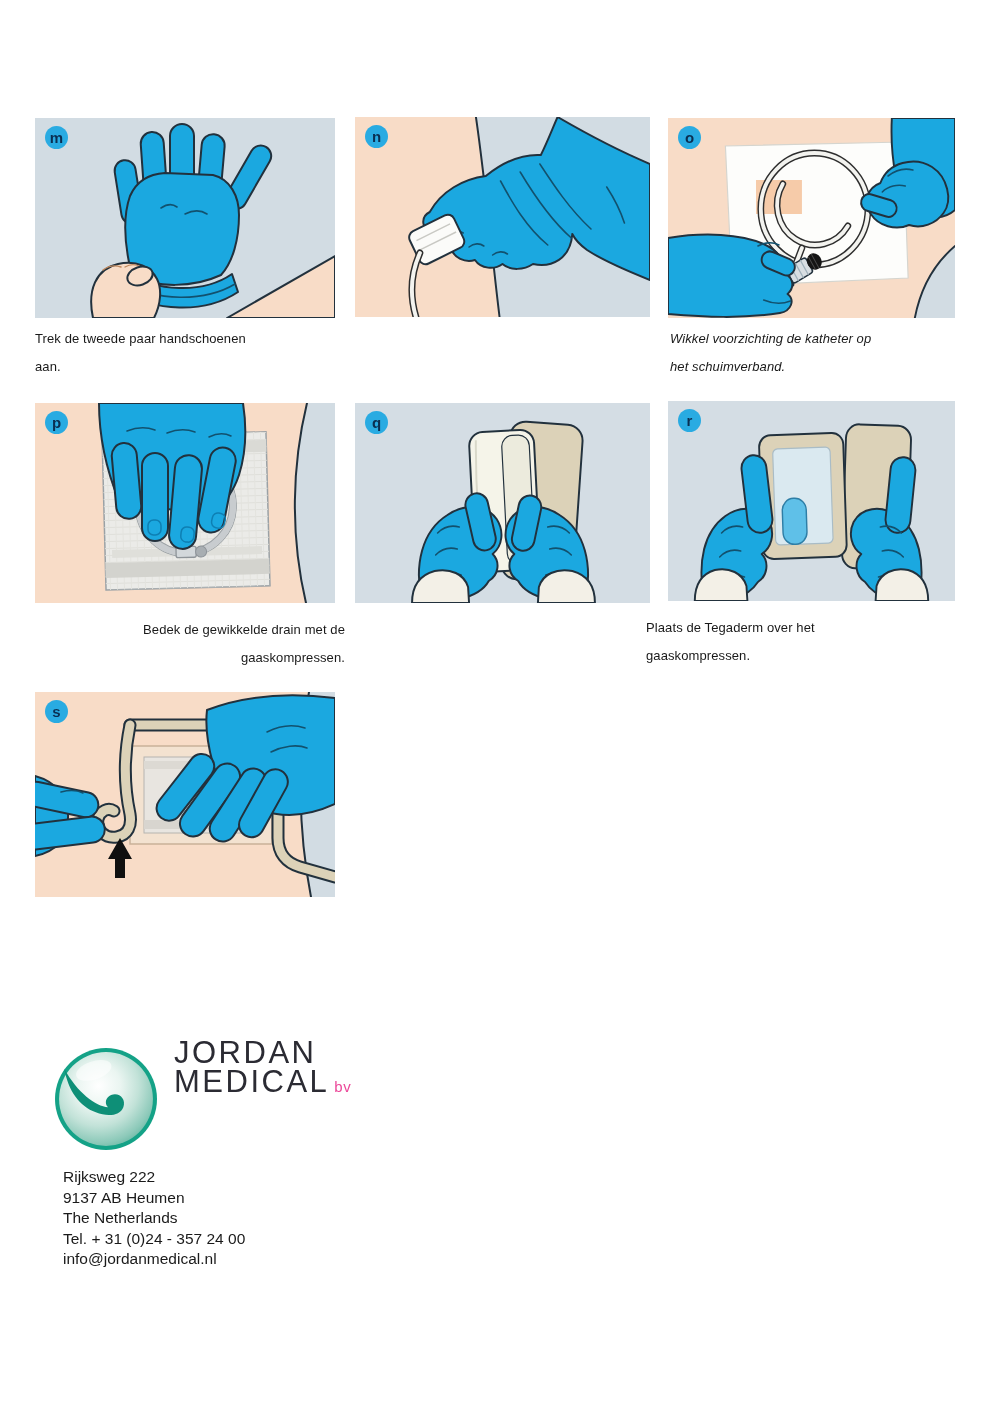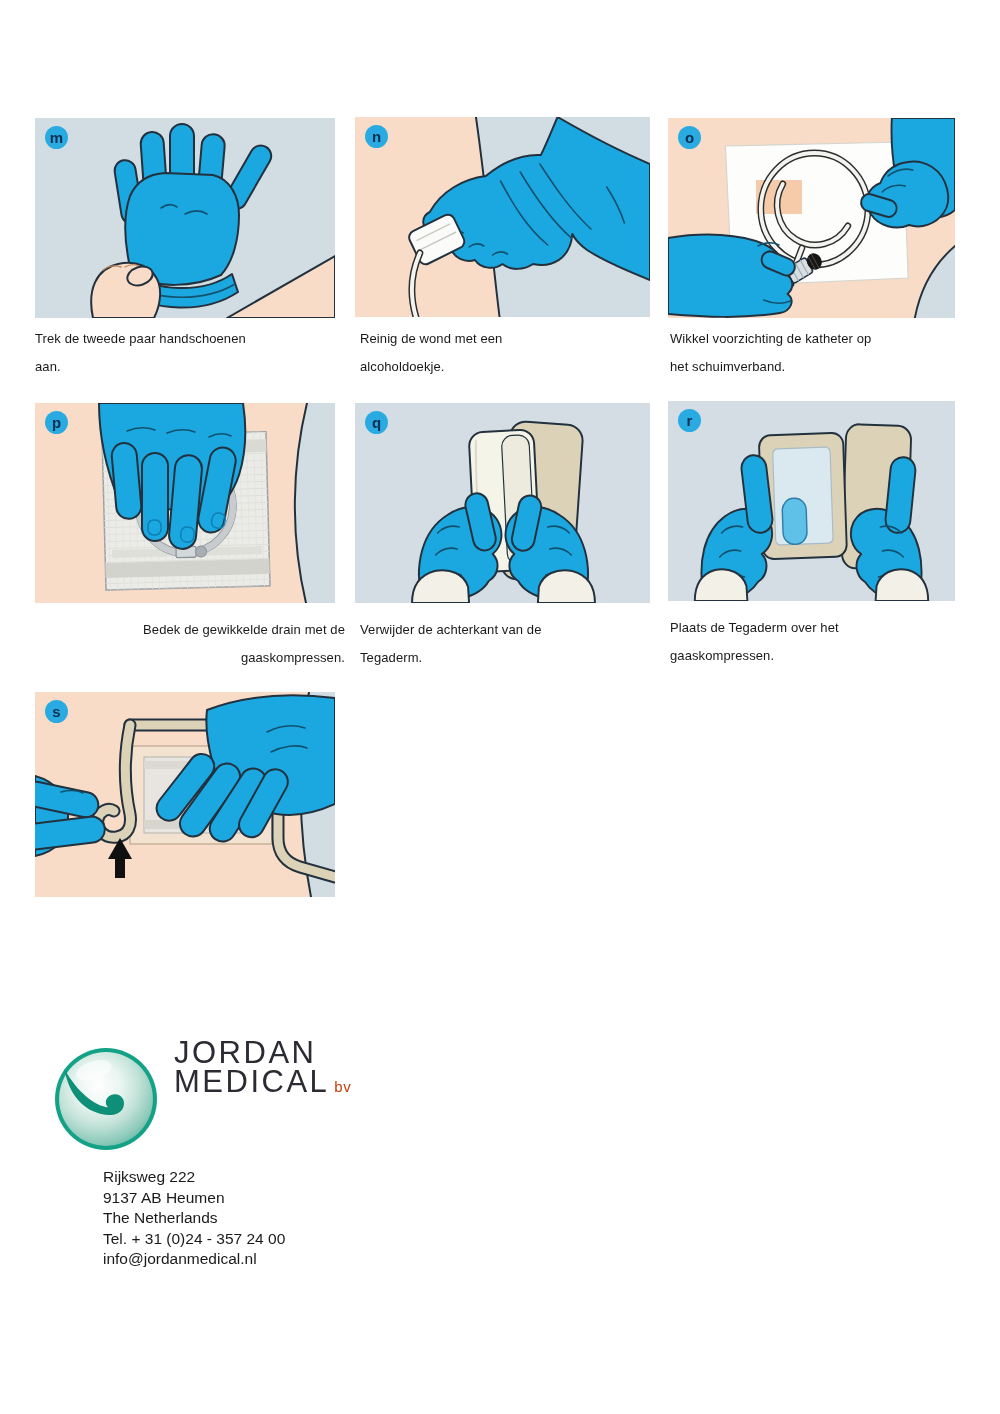--- a/index.html
+++ b/index.html
@@ -20,32 +20,32 @@
     position:absolute;left:10px;top:8px;width:23px;height:23px;border-radius:50%;
     background:#29ABE2;color:#0A2F52;font-size:15px;font-weight:600;
     display:flex;align-items:center;justify-content:center;line-height:23px;
   }
   .caption{
     position:absolute;margin:0;color:#191919;font-size:13px;line-height:28px;
     white-space:pre-line;letter-spacing:0.1px;
   }
   .cap-m{left:35px;top:325px;width:310px;}
   .cap-n{left:360px;top:325px;width:290px;}
-  .cap-o{left:670px;top:325px;width:300px;}
+  .cap-o{left:670px;top:325px;width:300px;font-style:italic;}
   .cap-p{left:35px;top:616px;width:310px;text-align:right;}
   .cap-q{left:360px;top:616px;width:290px;}
-  .cap-r{left:670px;top:614px;width:290px;}
+  .cap-r{left:646px;top:614px;width:290px;}
   .cap-s{left:35px;top:906px;width:310px;}
   
   .logo-sphere{position:absolute;left:55px;top:1048px;width:102px;height:102px;}
   .logo-text{position:absolute;left:174px;top:1038px;color:#2B2B33;}
   .logo-line{font-size:31px;line-height:29px;letter-spacing:2.5px;font-weight:400;}
-  .bv{font-size:15px;color:#c2410c;letter-spacing:0.5px;margin-left:5px;}
+  .bv{font-size:15px;color:#ec4899;letter-spacing:0.5px;margin-left:5px;}
   .address{position:absolute;left:63px;top:1167px;font-style:normal;
-    color:#1a1a1a;font-size:15.5px;line-height:20.5px;margin-left:40px;}
+    color:#1a1a1a;font-size:15.5px;line-height:20.5px;}
   
   .gv{fill:#1BA8E0;stroke:#22313D;stroke-width:2;stroke-linejoin:round;stroke-linecap:round;}
   .skinF{fill:#F8DCC7;}
   .skinO{fill:#F8DCC7;stroke:#22313D;stroke-width:2;stroke-linejoin:round;}
   .tan{fill:#DCD2B8;stroke:#22313D;stroke-width:2;stroke-linejoin:round;}
   .cream{fill:#F3F0E7;stroke:#22313D;stroke-width:2;}
   .cr{fill:none;stroke:#12516E;stroke-width:1.6;stroke-linecap:round;}
   .crk{fill:none;stroke:#C08A60;stroke-width:1.4;stroke-linecap:round;}
   .ol{fill:none;stroke:#22313D;stroke-width:2;stroke-linecap:round;}
   .tubeD{fill:none;stroke:#2E2E2E;stroke-width:7;stroke-linecap:round;}
@@ -96,22 +96,20 @@
       <path class="cr" d="M256,70 C264,82 270,94 274,106"></path>
       <g transform="translate(84,122) rotate(-26)">
         <rect x="-26" y="-18" width="50" height="36" rx="7" fill="#FBFBF9" stroke="#22313D" stroke-width="2"></rect>
         <path d="M-20,-8 L18,-8 M-22,2 L20,2" stroke="#C9C9C4" stroke-width="1.5" fill="none"></path>
       </g>
       <path class="tubeD" d="M66,136 C56,158 56,180 62,200"></path>
       <path class="tubeW" d="M66,136 C56,158 56,180 62,200"></path>
     </svg>
     <span class="badge">n</span>
   </figure>
-  <p class="caption cap-n">Reinig de wond met een
-alcoholdoekje.</p>
 
   <figure class="panel p-o" style="margin:0">
     <svg viewBox="0 0 300 200" preserveAspectRatio="none">
       <rect width="300" height="200" class="skinF"></rect>
       <path d="M248,0 L300,0 L300,46 C282,32 264,16 248,0 Z" fill="#D2DCE3"></path>
       <path class="ol" d="M248,0 C264,16 282,32 300,46"></path>
       <path d="M300,128 C278,146 264,170 258,200 L300,200 Z" fill="#D2DCE3"></path>
       <path class="ol" d="M300,128 C278,146 264,170 258,200"></path>
       <path d="M60,28 L246,24 L251,160 L67,168 Z" fill="#FDFDFB" stroke="#D5D5CF" stroke-width="1.2"></path>
       <rect x="92" y="62" width="48" height="34" fill="#F6CBA9"></rect>
@@ -196,22 +194,20 @@
       <rect class="gv" x="116" y="90" width="23" height="58" rx="11.5" transform="rotate(-13 127 118)"></rect>
       <path class="cr" d="M84,130 C90,124 98,122 106,124 M82,152 C88,146 96,144 104,146 M86,174 C94,170 102,170 108,172"></path>
       <path class="cream" d="M58,200 C58,183 66,172 81,168 C97,165 111,171 115,184 L116,200 Z"></path>
       <path class="gv" d="M234,198 C242,162 234,128 208,112 C190,100 168,102 158,116 C150,128 152,143 162,151 C154,159 156,172 166,178 C176,196 212,202 234,198 Z"></path>
       <rect class="gv" x="163" y="92" width="23" height="56" rx="11.5" transform="rotate(12 174 120)"></rect>
       <path class="cr" d="M218,130 C212,124 204,122 196,124 M220,152 C214,146 206,144 198,146 M216,174 C208,170 200,170 194,172"></path>
       <path class="cream" d="M244,200 C244,183 236,172 221,168 C205,165 191,171 187,184 L186,200 Z"></path>
     </svg>
     <span class="badge">q</span>
   </figure>
-  <p class="caption cap-q">Verwijder de achterkant van de
-Tegaderm.</p>
 
   <figure class="panel p-r" style="margin:0">
     <svg viewBox="0 0 300 200" preserveAspectRatio="none">
       <rect width="300" height="200" fill="#D4DDE4"></rect>
       <g transform="rotate(2 217 96)">
         <rect class="tan" x="184" y="24" width="68" height="144" rx="14"></rect>
       </g>
       <g transform="rotate(-2 141 95)">
         <rect class="tan" x="97" y="33" width="88" height="124" rx="12"></rect>
         <rect x="111" y="47" width="60" height="96" rx="5" fill="#DAE9F0" stroke="#A9BCC6" stroke-width="1.2"></rect>

